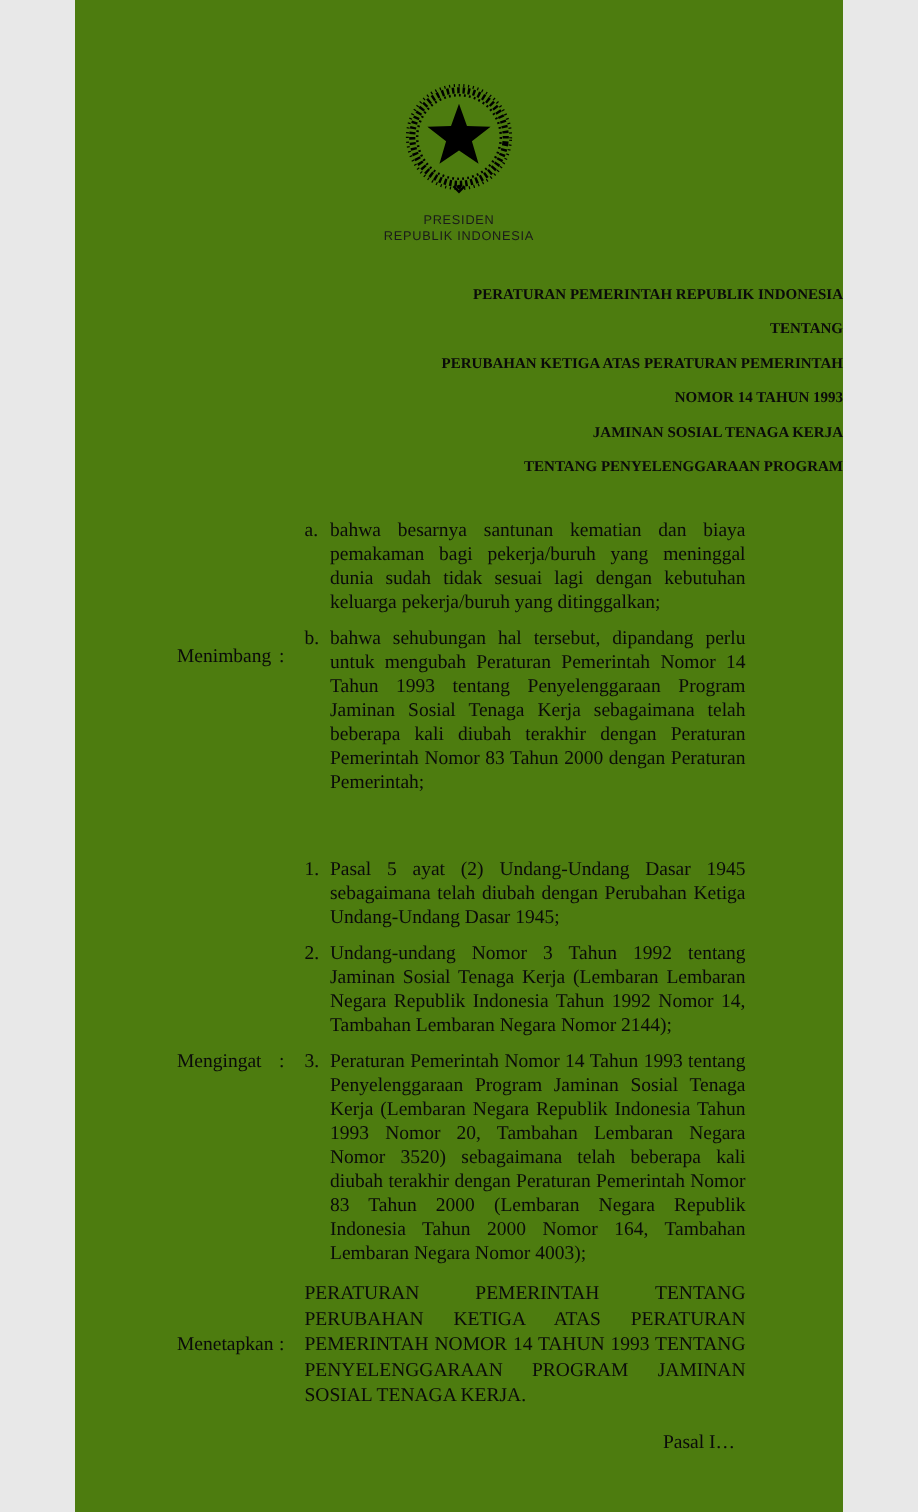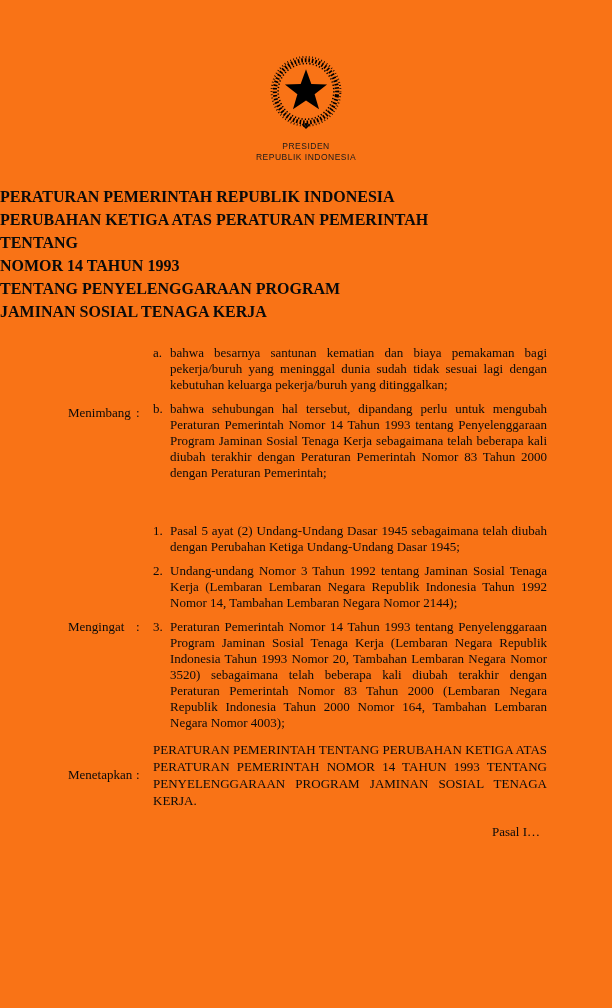--- a/index.html
+++ b/index.html
@@ -1,41 +1,41 @@
 <!DOCTYPE html>
 <html><head>
 <meta charset="utf-8">
 <style>
   html, body { margin: 0; padding: 0; background: #e8e8e8; }
   .page {
     position: relative;
-    width: 612px;
+    width: 512px;
     height: 1008px;
     margin: 0 auto;
-    background: #f97316;
+    background: #4d7c0f;
     font-family: "Liberation Serif", serif;
     font-size: 13px;
     color: #0a0a0a;
     overflow: hidden;
   }
   .letterhead { text-align: center; padding-top: 52px; }
   .emblem { width: 82px; height: 82px; display: inline-block; }
   .letterhead-caption {
     margin-top: 3px;
     font-family: "Liberation Sans", sans-serif;
     font-size: 8.5px;
     line-height: 11px;
     letter-spacing: 0.5px;
     color: #1a1a1a;
   }
   .doc-title {
     margin-top: 22px;
-    text-align: left;
+    text-align: right;
     font-weight: bold;
-    font-size: 16px;
+    font-size: 10px;
     line-height: 23px;
   }
   .salutation {
     margin-top: 23px;
     text-align: center;
     font-weight: bold;
     font-size: 13.5px;
     line-height: 17px;
   }
   .content { margin: 0 65px 0 68px; }
@@ -81,25 +81,25 @@
       <circle cx="50" cy="88.5" r="1.8" fill="#000"></circle>
     </svg>
     <div class="letterhead-caption">
       <div>PRESIDEN</div>
       <div>REPUBLIK INDONESIA</div>
     </div>
   </div>
 
   <div class="doc-title">
     <div>PERATURAN PEMERINTAH REPUBLIK INDONESIA</div>
+    <div>TENTANG</div>
     <div>PERUBAHAN KETIGA ATAS PERATURAN PEMERINTAH</div>
-    <div>TENTANG</div>
     <div>NOMOR 14 TAHUN 1993</div>
+    <div>JAMINAN SOSIAL TENAGA KERJA</div>
     <div>TENTANG PENYELENGGARAAN PROGRAM</div>
-    <div>JAMINAN SOSIAL TENAGA KERJA</div>
   </div>
 
 
   <div class="content">
 
     <div class="clause clause-considering">
       <div class="clause-label">Menimbang</div>
       <div class="clause-colon">:</div>
       <div class="clause-body">
         <div class="clause-item">

